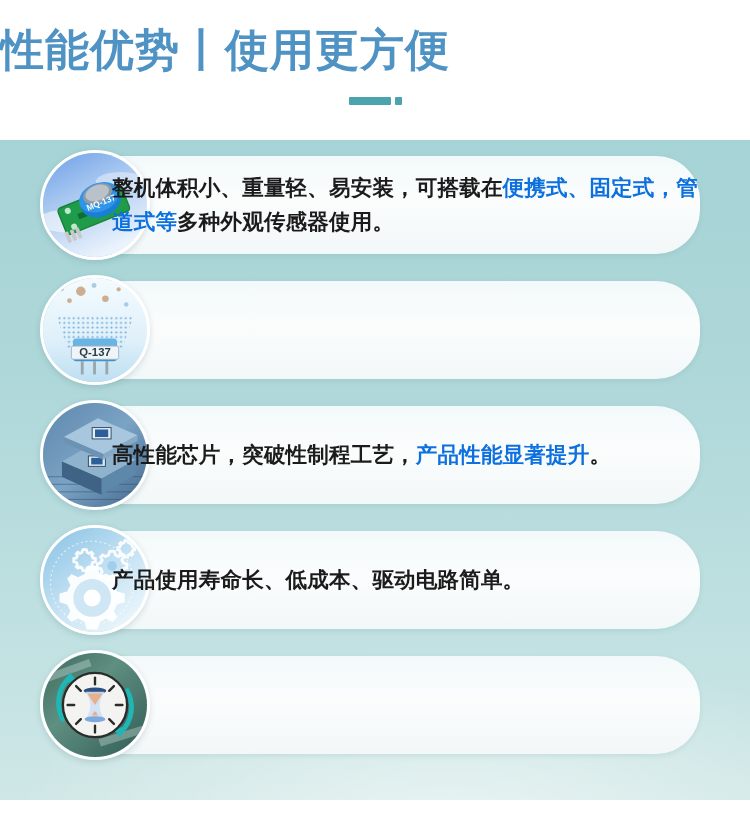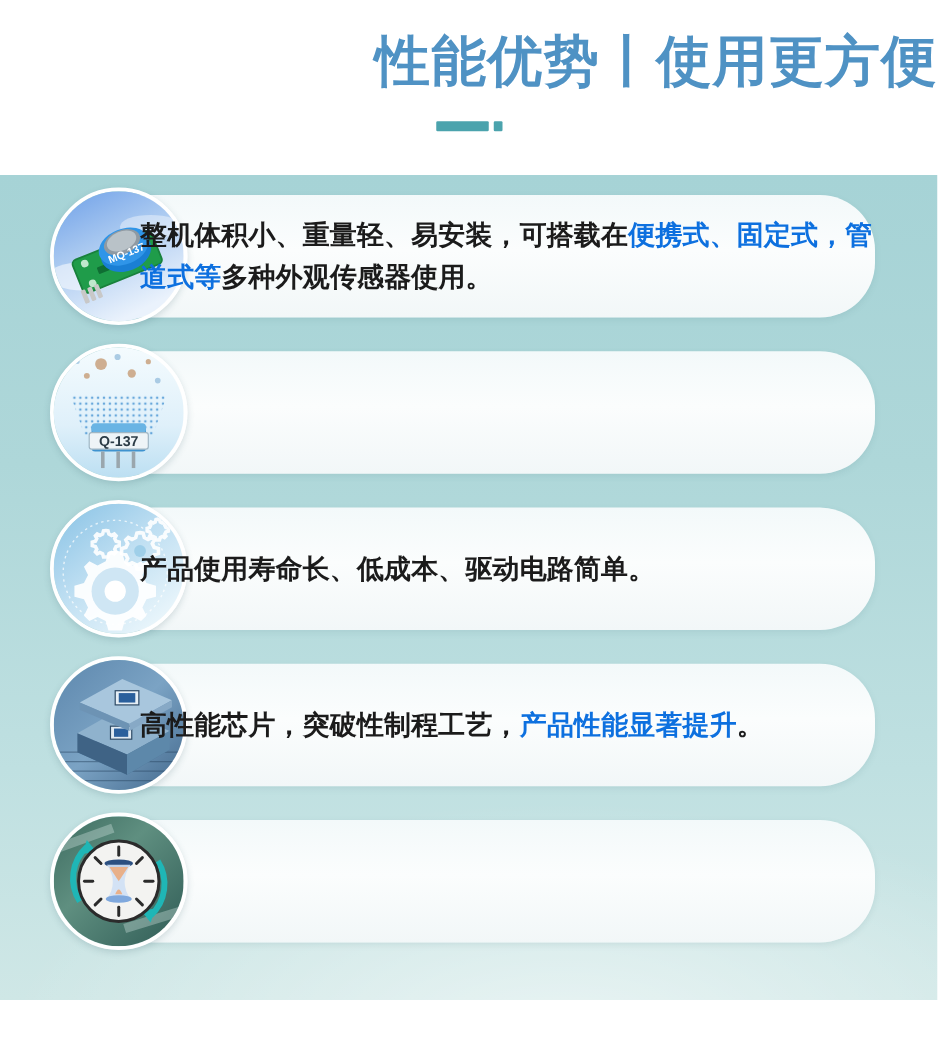--- a/index.html
+++ b/index.html
@@ -27,21 +27,21 @@
     top: 0;
     width: 750px;
     height: 140px;
     background: #ffffff;
   }
   .header-title {
     position: absolute;
     left: 0;
     top: 22px;
     width: 750px;
-    text-align: right;
+    text-align: left;
     font-size: 44px;
     font-weight: bold;
     letter-spacing: 1px;
     color: #4f92c4;
     line-height: 56px;
     white-space: nowrap;
   }
   .header-divider {
     position: absolute;
     left: 0;
@@ -234,20 +234,54 @@
     <rect x="53" y="88" width="3" height="14" fill="#9aa6ad"></rect>
     <rect x="66" y="88" width="3" height="14" fill="#9aa6ad"></rect>
   </svg>
         </div>
       </div>
       <div class="card">
         <div class="card-body"></div>
         <div class="icon-badge">
           <svg viewBox="0 0 110 110" xmlns="http://www.w3.org/2000/svg">
     <defs>
+      <linearGradient id="g3bg" x1="0" y1="0" x2="1" y2="1">
+        <stop offset="0%" stop-color="#5d87ad"></stop>
+        <stop offset="50%" stop-color="#7ba3c4"></stop>
+        <stop offset="100%" stop-color="#43698d"></stop>
+      </linearGradient>
+    </defs>
+    <rect width="110" height="110" fill="url(#g3bg)"></rect>
+    <g stroke="#2d4a66" stroke-width="1" opacity="0.5">
+      <path d="M0 78 H110 M0 86 H110 M0 94 H110 M0 102 H110"></path>
+    </g>
+    <g>
+      <polygon points="20,78 55,58 98,76 62,97" fill="#4e7697"></polygon>
+      <polygon points="20,62 55,42 98,60 62,80" fill="#8fb2cd"></polygon>
+      <polygon points="20,62 20,78 62,97 62,80" fill="#3f6385"></polygon>
+      <polygon points="62,80 98,60 98,76 62,97" fill="#5d88aa"></polygon>
+      <rect x="48" y="56" width="18" height="11" fill="#dfe9f2" stroke="#2c4964" stroke-width="1"></rect>
+      <rect x="51" y="58" width="12" height="7" fill="#2a5f9c"></rect>
+    </g>
+    <g>
+      <polygon points="22,36 58,16 100,34 64,54" fill="#a8c6dd"></polygon>
+      <polygon points="22,36 22,42 64,60 64,54" fill="#6d93b4"></polygon>
+      <polygon points="64,54 100,34 100,40 64,60" fill="#87a9c6"></polygon>
+      <rect x="52" y="26" width="20" height="12" fill="#e6eff6" stroke="#2c4964" stroke-width="1"></rect>
+      <rect x="55" y="28" width="14" height="8" fill="#2a5f9c"></rect>
+    </g>
+  </svg>
+        </div>
+        <div class="card-text"><span>高性能芯片，突破性制程工艺，</span><span class="hl">产品性能显著提升</span><span>。</span></div>
+      </div>
+      <div class="card">
+        <div class="card-body"></div>
+        <div class="icon-badge">
+          <svg viewBox="0 0 110 110" xmlns="http://www.w3.org/2000/svg">
+    <defs>
       <linearGradient id="g4bg" x1="0.1" y1="0" x2="0.9" y2="1">
         <stop offset="0%" stop-color="#8cc4e6"></stop>
         <stop offset="45%" stop-color="#bfdff2"></stop>
         <stop offset="100%" stop-color="#f2fafd"></stop>
       </linearGradient>
       <g id="gearshape">
         <path d="M0,-30 L5,-29 L7,-22 L13,-19 L19,-22 L23,-18 L20,-12 L23,-6 L30,-4 L30,4 L23,6 L20,12 L23,18 L19,22 L13,19 L7,22 L5,29 L-5,29 L-7,22 L-13,19 L-19,22 L-23,18 L-20,12 L-23,6 L-30,4 L-30,-4 L-23,-6 L-20,-12 L-23,-18 L-19,-22 L-13,-19 L-7,-22 L-5,-29 Z"></path>
       </g>
     </defs>
     <rect width="110" height="110" fill="url(#g4bg)"></rect>
@@ -275,54 +309,20 @@
     </g>
   </svg>
         </div>
         <div class="card-text"><span>产品使用寿命长、低成本、驱动电路简单。</span></div>
       </div>
       <div class="card">
         <div class="card-body"></div>
         <div class="icon-badge">
           <svg viewBox="0 0 110 110" xmlns="http://www.w3.org/2000/svg">
     <defs>
-      <linearGradient id="g3bg" x1="0" y1="0" x2="1" y2="1">
-        <stop offset="0%" stop-color="#5d87ad"></stop>
-        <stop offset="50%" stop-color="#7ba3c4"></stop>
-        <stop offset="100%" stop-color="#43698d"></stop>
-      </linearGradient>
-    </defs>
-    <rect width="110" height="110" fill="url(#g3bg)"></rect>
-    <g stroke="#2d4a66" stroke-width="1" opacity="0.5">
-      <path d="M0 78 H110 M0 86 H110 M0 94 H110 M0 102 H110"></path>
-    </g>
-    <g>
-      <polygon points="20,78 55,58 98,76 62,97" fill="#4e7697"></polygon>
-      <polygon points="20,62 55,42 98,60 62,80" fill="#8fb2cd"></polygon>
-      <polygon points="20,62 20,78 62,97 62,80" fill="#3f6385"></polygon>
-      <polygon points="62,80 98,60 98,76 62,97" fill="#5d88aa"></polygon>
-      <rect x="48" y="56" width="18" height="11" fill="#dfe9f2" stroke="#2c4964" stroke-width="1"></rect>
-      <rect x="51" y="58" width="12" height="7" fill="#2a5f9c"></rect>
-    </g>
-    <g>
-      <polygon points="22,36 58,16 100,34 64,54" fill="#a8c6dd"></polygon>
-      <polygon points="22,36 22,42 64,60 64,54" fill="#6d93b4"></polygon>
-      <polygon points="64,54 100,34 100,40 64,60" fill="#87a9c6"></polygon>
-      <rect x="52" y="26" width="20" height="12" fill="#e6eff6" stroke="#2c4964" stroke-width="1"></rect>
-      <rect x="55" y="28" width="14" height="8" fill="#2a5f9c"></rect>
-    </g>
-  </svg>
-        </div>
-        <div class="card-text"><span>高性能芯片，突破性制程工艺，</span><span class="hl">产品性能显著提升</span><span>。</span></div>
-      </div>
-      <div class="card">
-        <div class="card-body"></div>
-        <div class="icon-badge">
-          <svg viewBox="0 0 110 110" xmlns="http://www.w3.org/2000/svg">
-    <defs>
       <linearGradient id="g5bg" x1="0" y1="0" x2="1" y2="1">
         <stop offset="0%" stop-color="#3d6b60"></stop>
         <stop offset="40%" stop-color="#5f8f80"></stop>
         <stop offset="100%" stop-color="#2f5b55"></stop>
       </linearGradient>
     </defs>
     <rect width="110" height="110" fill="url(#g5bg)"></rect>
     <g opacity="0.35" stroke="#d8e8e4" stroke-width="8" fill="none">
       <path d="M-5 30 L50 10 M60 95 L115 78"></path>
     </g>

